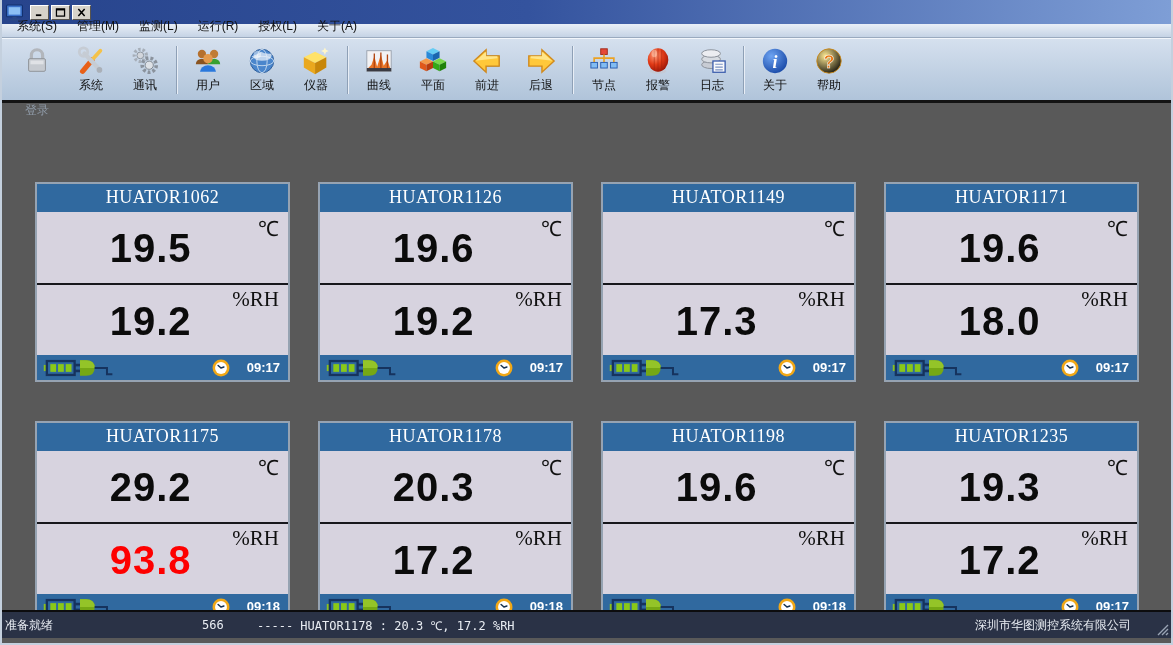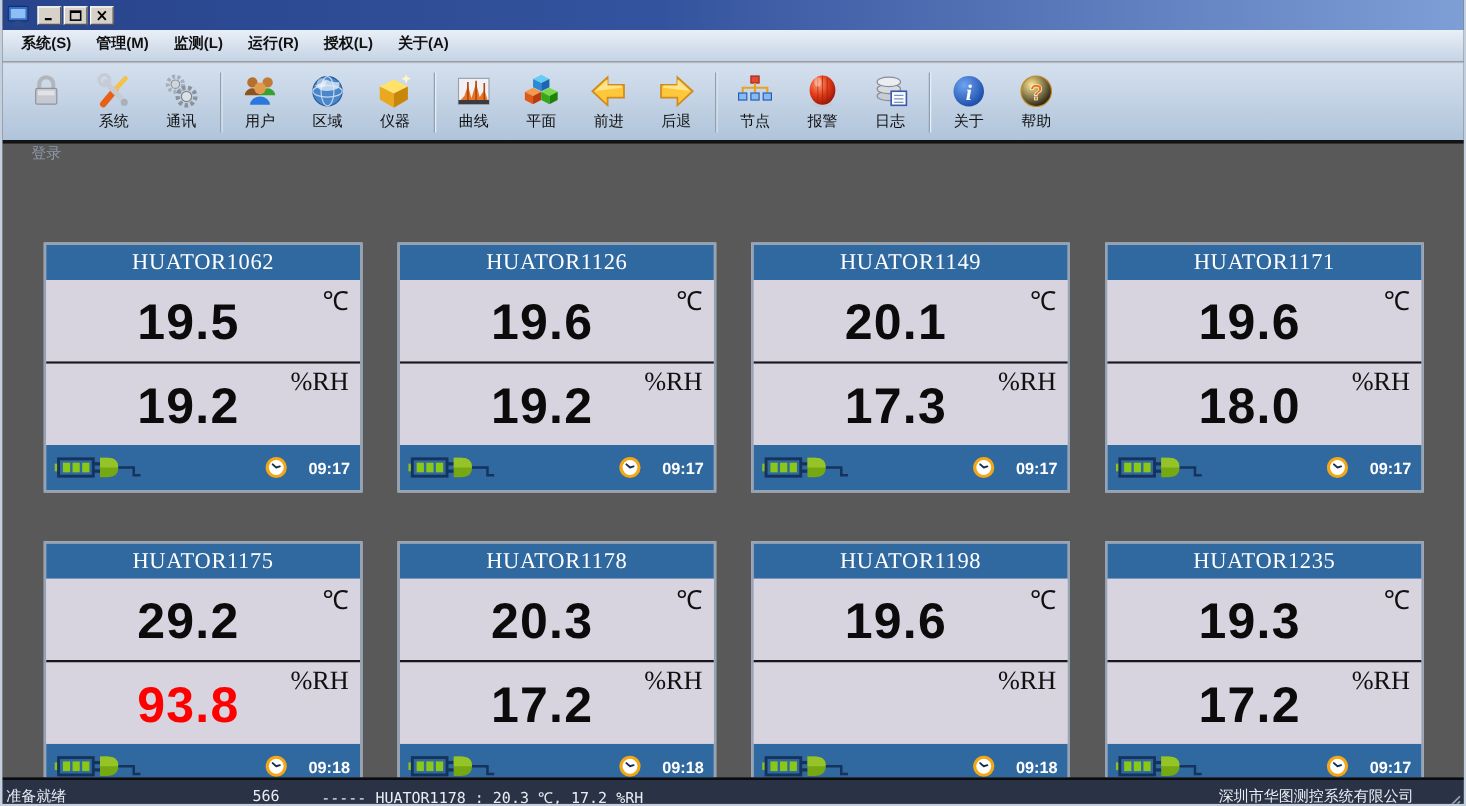--- a/index.html
+++ b/index.html
@@ -20,24 +20,23 @@
   }
   .win-btn {
     width: 19px; height: 15px; margin-left: 2px; flex: none;
     background: #d6d2ca; border: 1px solid;
     border-color: #ffffff #58544e #58544e #ffffff;
     display: flex; align-items: center; justify-content: center; cursor: pointer;
   }
   .win-btn svg { width: 11px; height: 9px; }
   
   .menubar {
-    height: 26px; display: flex; align-items: flex-start; padding-left: 5px;
+    height: 14px; display: flex; align-items: flex-end; padding-left: 5px;
     background: linear-gradient(#e9eff7, #c5d3e5); font-size: 12px; color: #111;
     border-bottom: 1px solid #9aaabf;
-    font-weight: bold;
   }
   .menu-item { padding: 2px 10px; cursor: default; }
   
   .toolbar {
     height: 62px; display: flex; align-items: flex-start; padding: 4px 0 0 8px;
     background: linear-gradient(#d5e0ee, #b0c4da);
     border-top: 1px solid #f2f6fb;
   }
   .tb-item {
     width: 54px; display: flex; flex-direction: column; align-items: center;
@@ -71,21 +70,21 @@
     text-align: center; font-size: 40px; font-weight: bold; color: #0b0b0b;
     letter-spacing: 1px; font-family: "Liberation Sans", sans-serif;
   }
   .card-section .value.alarm { color: #fe0000; }
   .card-section .unit {
     position: absolute; top: 2px; right: 9px;
     font-family: "Liberation Serif", serif; font-size: 21px; color: #101010;
   }
   .card-divider { height: 2px; flex: none; background: #17171c; }
   .card-footer {
-    height: 36px; flex: none; background: #30699f; display: flex; align-items: center;
+    height: 25px; flex: none; background: #30699f; display: flex; align-items: center;
     padding: 0 8px 0 6px;
   }
   .card-footer .battery { width: 74px; height: 24px; flex: none; }
   .card-footer .spacer { flex: 1; }
   .card-footer .clock { width: 18px; height: 18px; flex: none; }
   .card-footer .time {
     color: #fff; font-size: 13px; font-weight: bold; margin-left: 12px;
     font-family: "Liberation Sans", sans-serif; min-width: 38px; text-align: right;
   }
   
@@ -391,21 +390,20 @@
         <circle cx="10" cy="10" r="9.4" fill="#f2a816"></circle>
         <circle cx="10" cy="10" r="6.6" fill="#ffffff"></circle>
         <path d="M10 10 L6.8 7.2 M10 10 L13.2 9" stroke="#15304f" stroke-width="1.7" stroke-linecap="round"></path>
       </svg>
       <span class="time c-time">09:17</span>
     </div>
   </div>
         <div class="card">
     <div class="card-header c-name">HUATOR1149</div>
     <div class="card-section">
-      <span class="value c-temp">20.1</span>
       <span class="unit c-tunit">℃</span>
     </div>
     <div class="card-divider"></div>
     <div class="card-section">
       <span class="value c-hum">17.3</span>
       <span class="unit c-hunit">%RH</span>
     </div>
     <div class="card-footer">
       <svg class="battery" viewBox="0 0 96 30">
         <rect x="1" y="11" width="4" height="8" fill="#8ac020"></rect>

